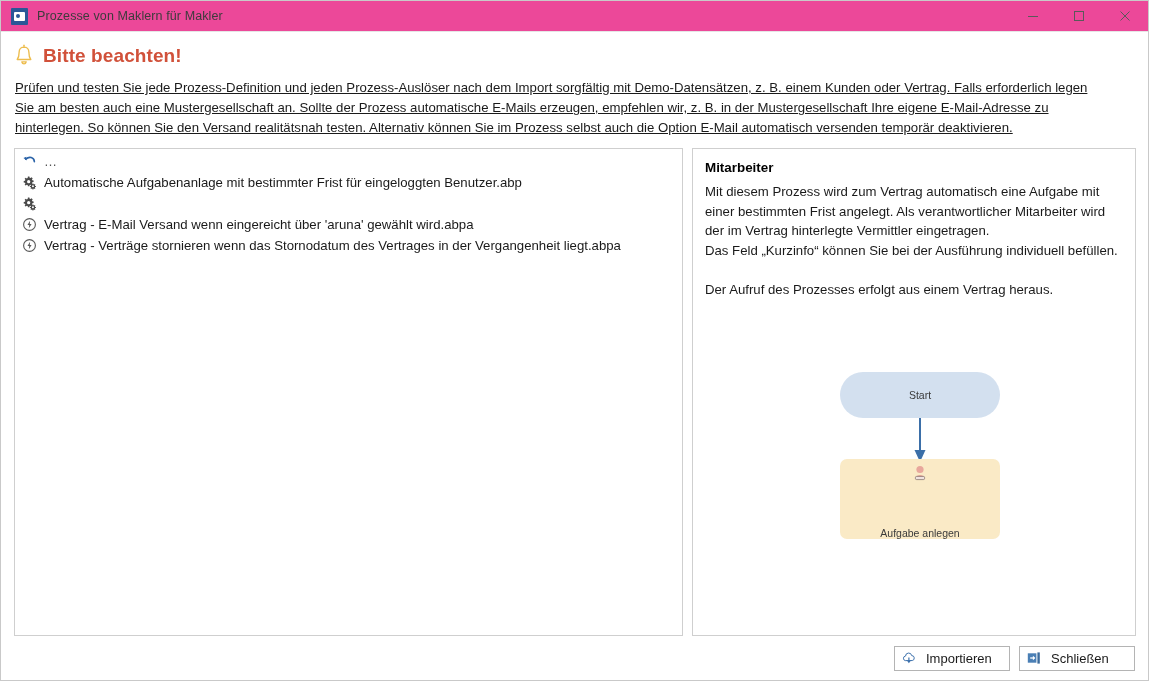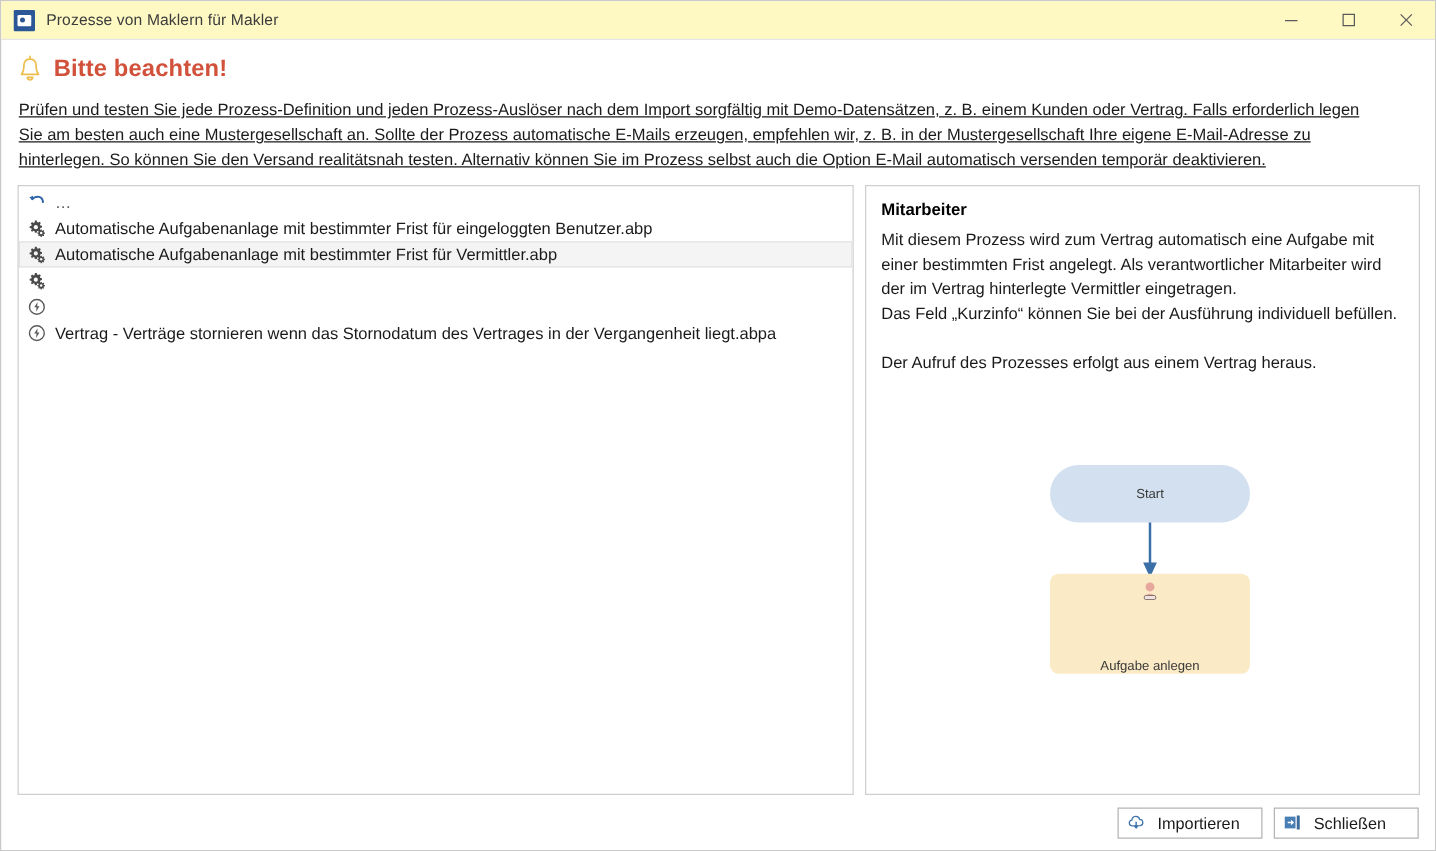--- a/index.html
+++ b/index.html
@@ -22,21 +22,21 @@
     border: 1px solid #c9c9c9;
     background: #ffffff;
     display: flex;
     flex-direction: column;
   }
 
   
   #title-bar {
     height: 30px;
     min-height: 30px;
-    background: #fef9c3;
+    background: #ec4899;
     border-bottom: 1px solid #e6e6e6;
     display: flex;
     align-items: center;
     position: relative;
   }
   #title-bar-icon {
     width: 17px;
     height: 17px;
     margin-left: 10px;
     margin-right: 9px;
@@ -294,35 +294,20 @@
             <circle cx="7.1" cy="7.15" r="1.75" fill="#ffffff"></circle>
             <g fill="#4a4a4a">
               <path d="M11.2 9.1h.95l.16.83.62.26.68-.5.67.67-.5.68.26.62.83.16v.95l-.83.16-.26.62.5.68-.67.67-.68-.5-.62.26-.16.83h-.95l-.16-.83-.62-.26-.68.5-.67-.67.5-.68-.26-.62-.83-.16v-.95l.83-.16.26-.62-.5-.68.67-.67.68.5.62-.26z"></path>
             </g>
             <circle cx="11.68" cy="12.08" r="1.05" fill="#ffffff"></circle>
           </svg>
         </span>
         <span class="row-label">Automatische Aufgabenanlage mit bestimmter Frist für eingeloggten Benutzer.abp</span>
       </div>
 
-      <div class="list-row selected">
-        <span class="row-icon">
-          <svg width="15" height="15" viewBox="0 0 16 16">
-            <g fill="#4a4a4a">
-              <path d="M6.3 1.5h1.6l.25 1.35 1.0.42 1.1-.8 1.15 1.15-.8 1.1.42 1.0 1.35.25v1.6l-1.35.25-.42 1.0.8 1.1-1.15 1.15-1.1-.8-1.0.42-.25 1.35H6.3l-.25-1.35-1.0-.42-1.1.8L2.8 10.3l.8-1.1-.42-1.0L1.83 7.95v-1.6l1.35-.25.42-1.0-.8-1.1L3.95 2.85l1.1.8 1.0-.42z"></path>
-            </g>
-            <circle cx="7.1" cy="7.15" r="1.75" fill="#f4f4f4"></circle>
-            <g fill="#4a4a4a">
-              <path d="M11.2 9.1h.95l.16.83.62.26.68-.5.67.67-.5.68.26.62.83.16v.95l-.83.16-.26.62.5.68-.67.67-.68-.5-.62.26-.16.83h-.95l-.16-.83-.62-.26-.68.5-.67-.67.5-.68-.26-.62-.83-.16v-.95l.83-.16.26-.62-.5-.68.67-.67.68.5.62-.26z"></path>
-            </g>
-            <circle cx="11.68" cy="12.08" r="1.05" fill="#f4f4f4"></circle>
-          </svg>
-        </span>
-        <span class="row-label">Automatische Aufgabenanlage mit bestimmter Frist für Vermittler.abp</span>
-      </div>
 
       <div class="list-row">
         <span class="row-icon">
           <svg width="15" height="15" viewBox="0 0 16 16">
             <g fill="#4a4a4a">
               <path d="M6.3 1.5h1.6l.25 1.35 1.0.42 1.1-.8 1.15 1.15-.8 1.1.42 1.0 1.35.25v1.6l-1.35.25-.42 1.0.8 1.1-1.15 1.15-1.1-.8-1.0.42-.25 1.35H6.3l-.25-1.35-1.0-.42-1.1.8L2.8 10.3l.8-1.1-.42-1.0L1.83 7.95v-1.6l1.35-.25.42-1.0-.8-1.1L3.95 2.85l1.1.8 1.0-.42z"></path>
             </g>
             <circle cx="7.1" cy="7.15" r="1.75" fill="#ffffff"></circle>
             <g fill="#4a4a4a">
               <path d="M11.2 9.1h.95l.16.83.62.26.68-.5.67.67-.5.68.26.62.83.16v.95l-.83.16-.26.62.5.68-.67.67-.68-.5-.62.26-.16.83h-.95l-.16-.83-.62-.26-.68.5-.67-.67.5-.68-.26-.62-.83-.16v-.95l.83-.16.26-.62-.5-.68.67-.67.68.5.62-.26z"></path>
@@ -332,20 +317,21 @@
         </span>
       </div>
 
       <div class="list-row">
         <span class="row-icon">
           <svg width="15" height="15" viewBox="0 0 16 16">
             <circle cx="8" cy="8" r="6.3" fill="none" stroke="#5a5a5a" stroke-width="1.2"></circle>
             <path d="M8.6 3.9 L5.8 8.4 H7.7 L7.3 12.1 L10.2 7.5 H8.3 Z" fill="#5a5a5a"></path>
           </svg>
         </span>
+        <span class="row-label">Vertrag - E-Mail Versand wenn eingereicht über 'aruna' gewählt wird.abpa</span>
       </div>
 
       <div class="list-row">
         <span class="row-icon">
           <svg width="15" height="15" viewBox="0 0 16 16">
             <circle cx="8" cy="8" r="6.3" fill="none" stroke="#5a5a5a" stroke-width="1.2"></circle>
             <path d="M8.6 3.9 L5.8 8.4 H7.7 L7.3 12.1 L10.2 7.5 H8.3 Z" fill="#5a5a5a"></path>
           </svg>
         </span>
         <span class="row-label">Vertrag - Verträge stornieren wenn das Stornodatum des Vertrages in der Vergangenheit liegt.abpa</span>

